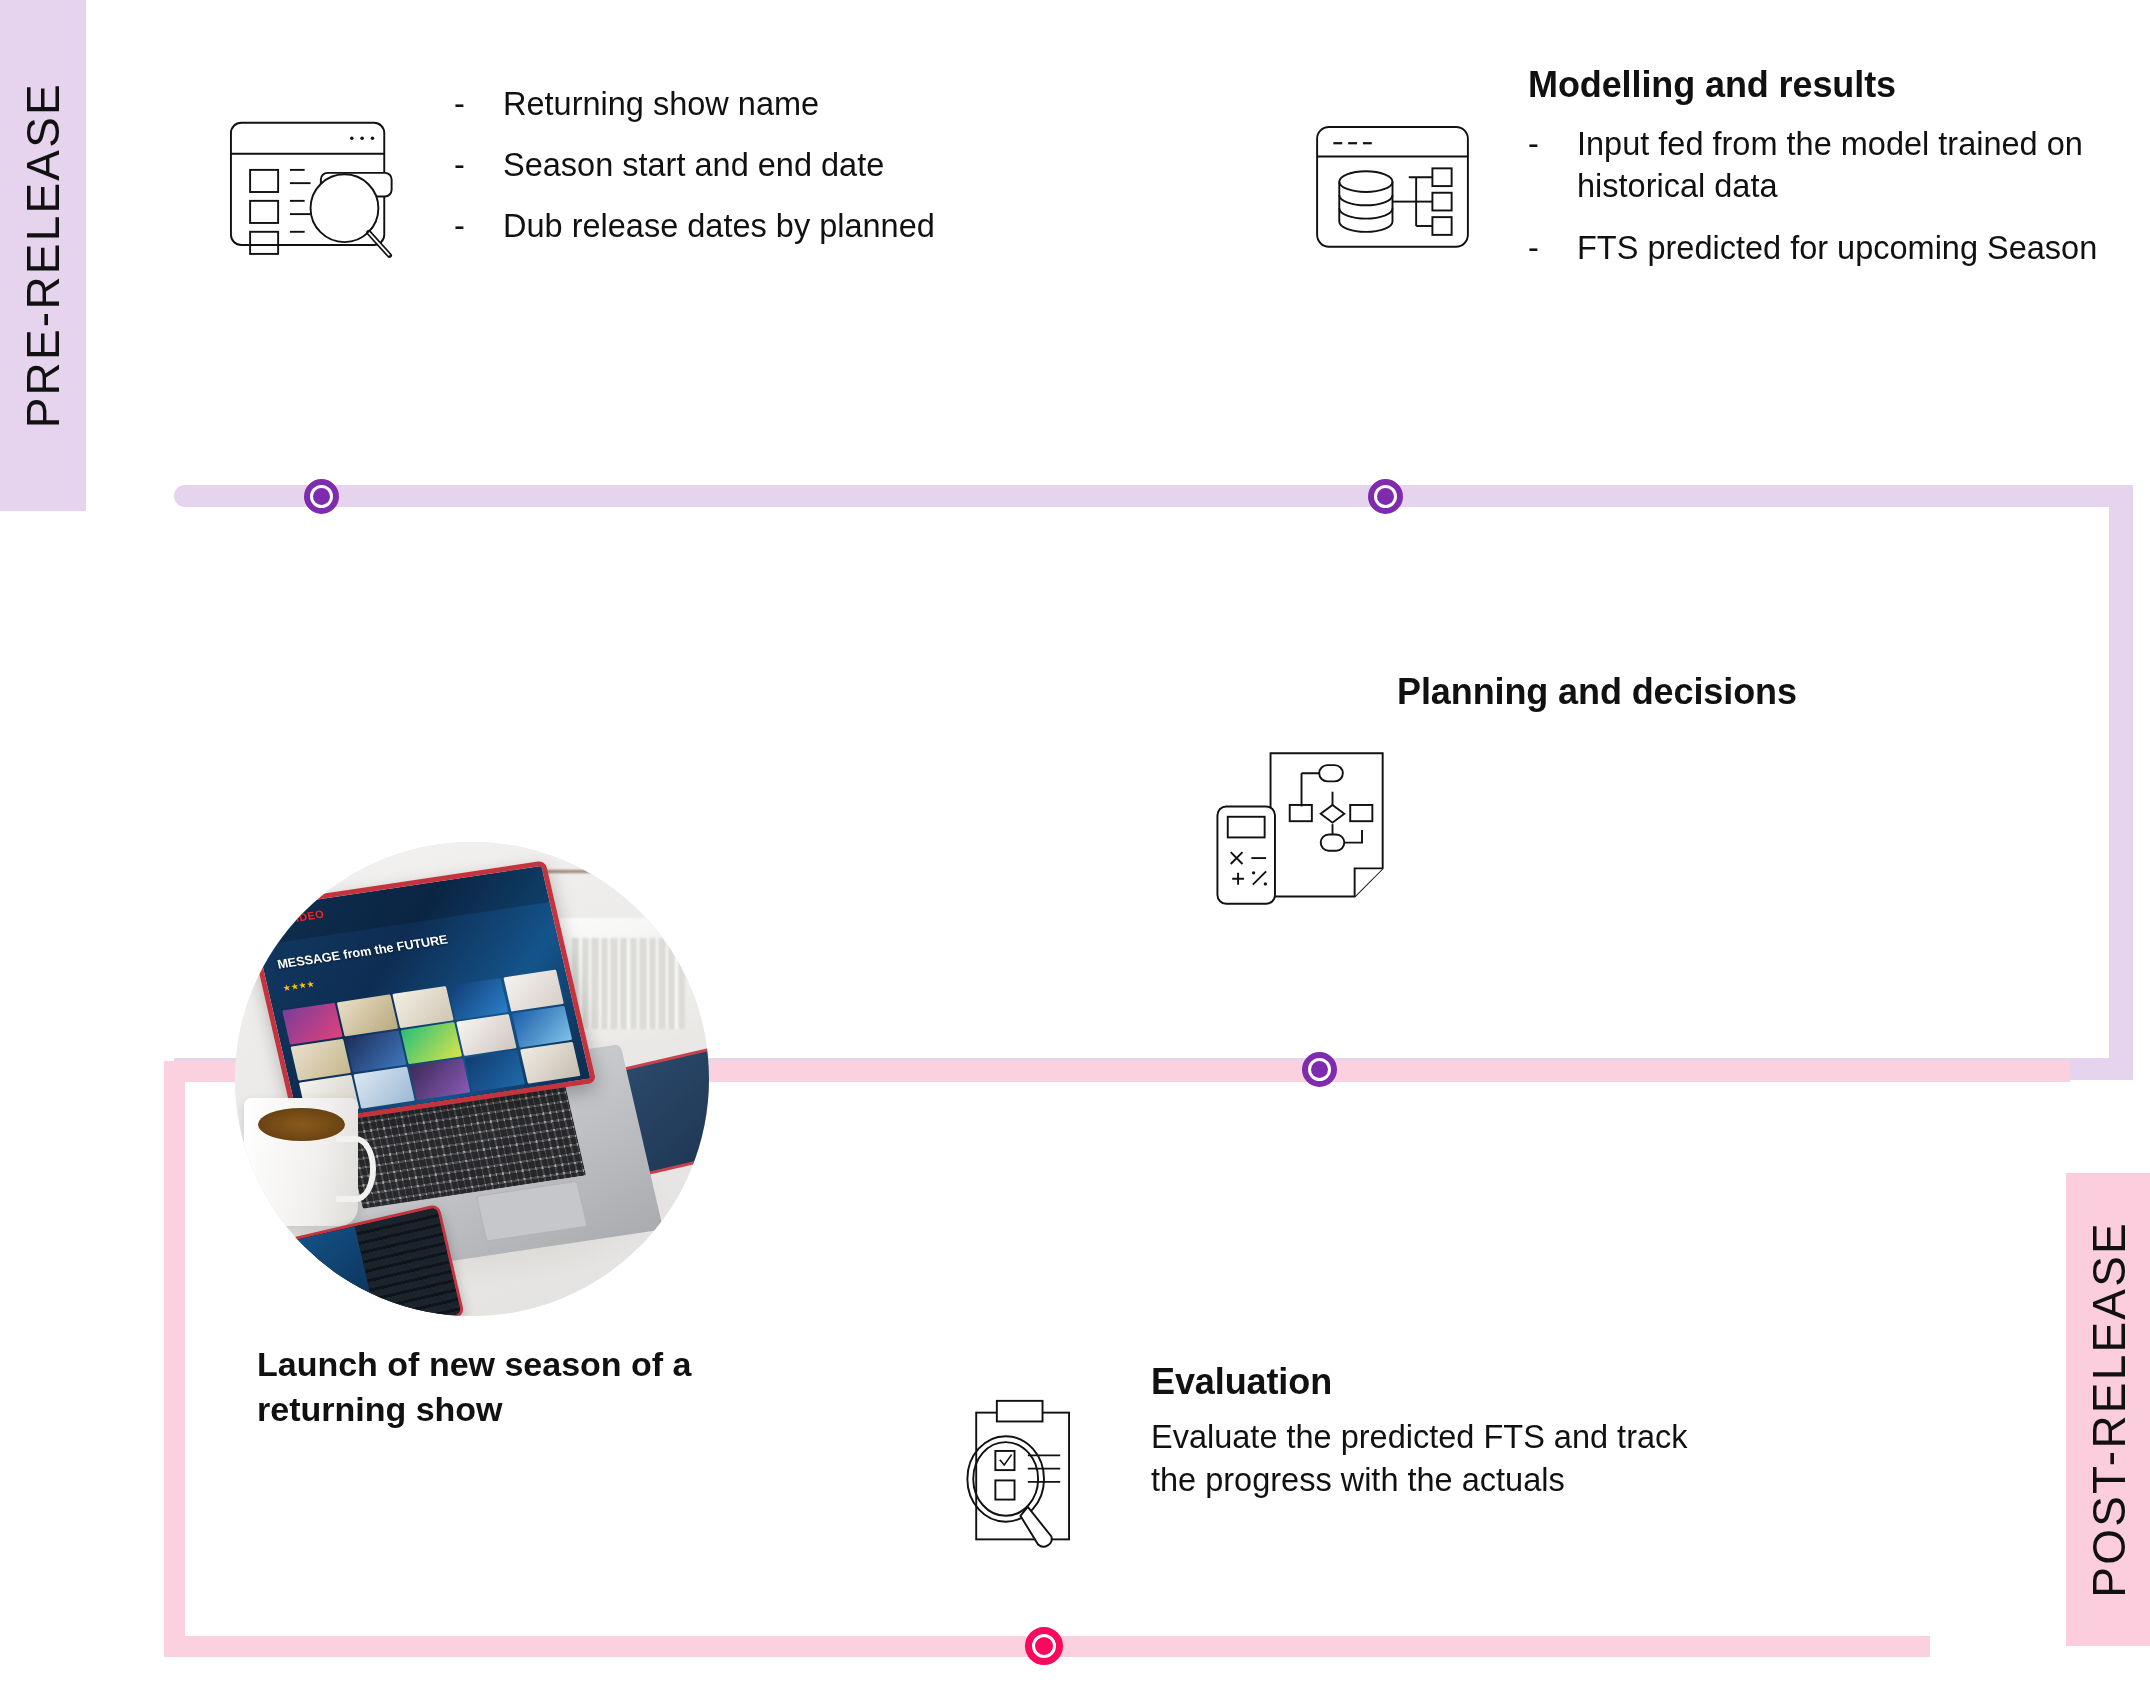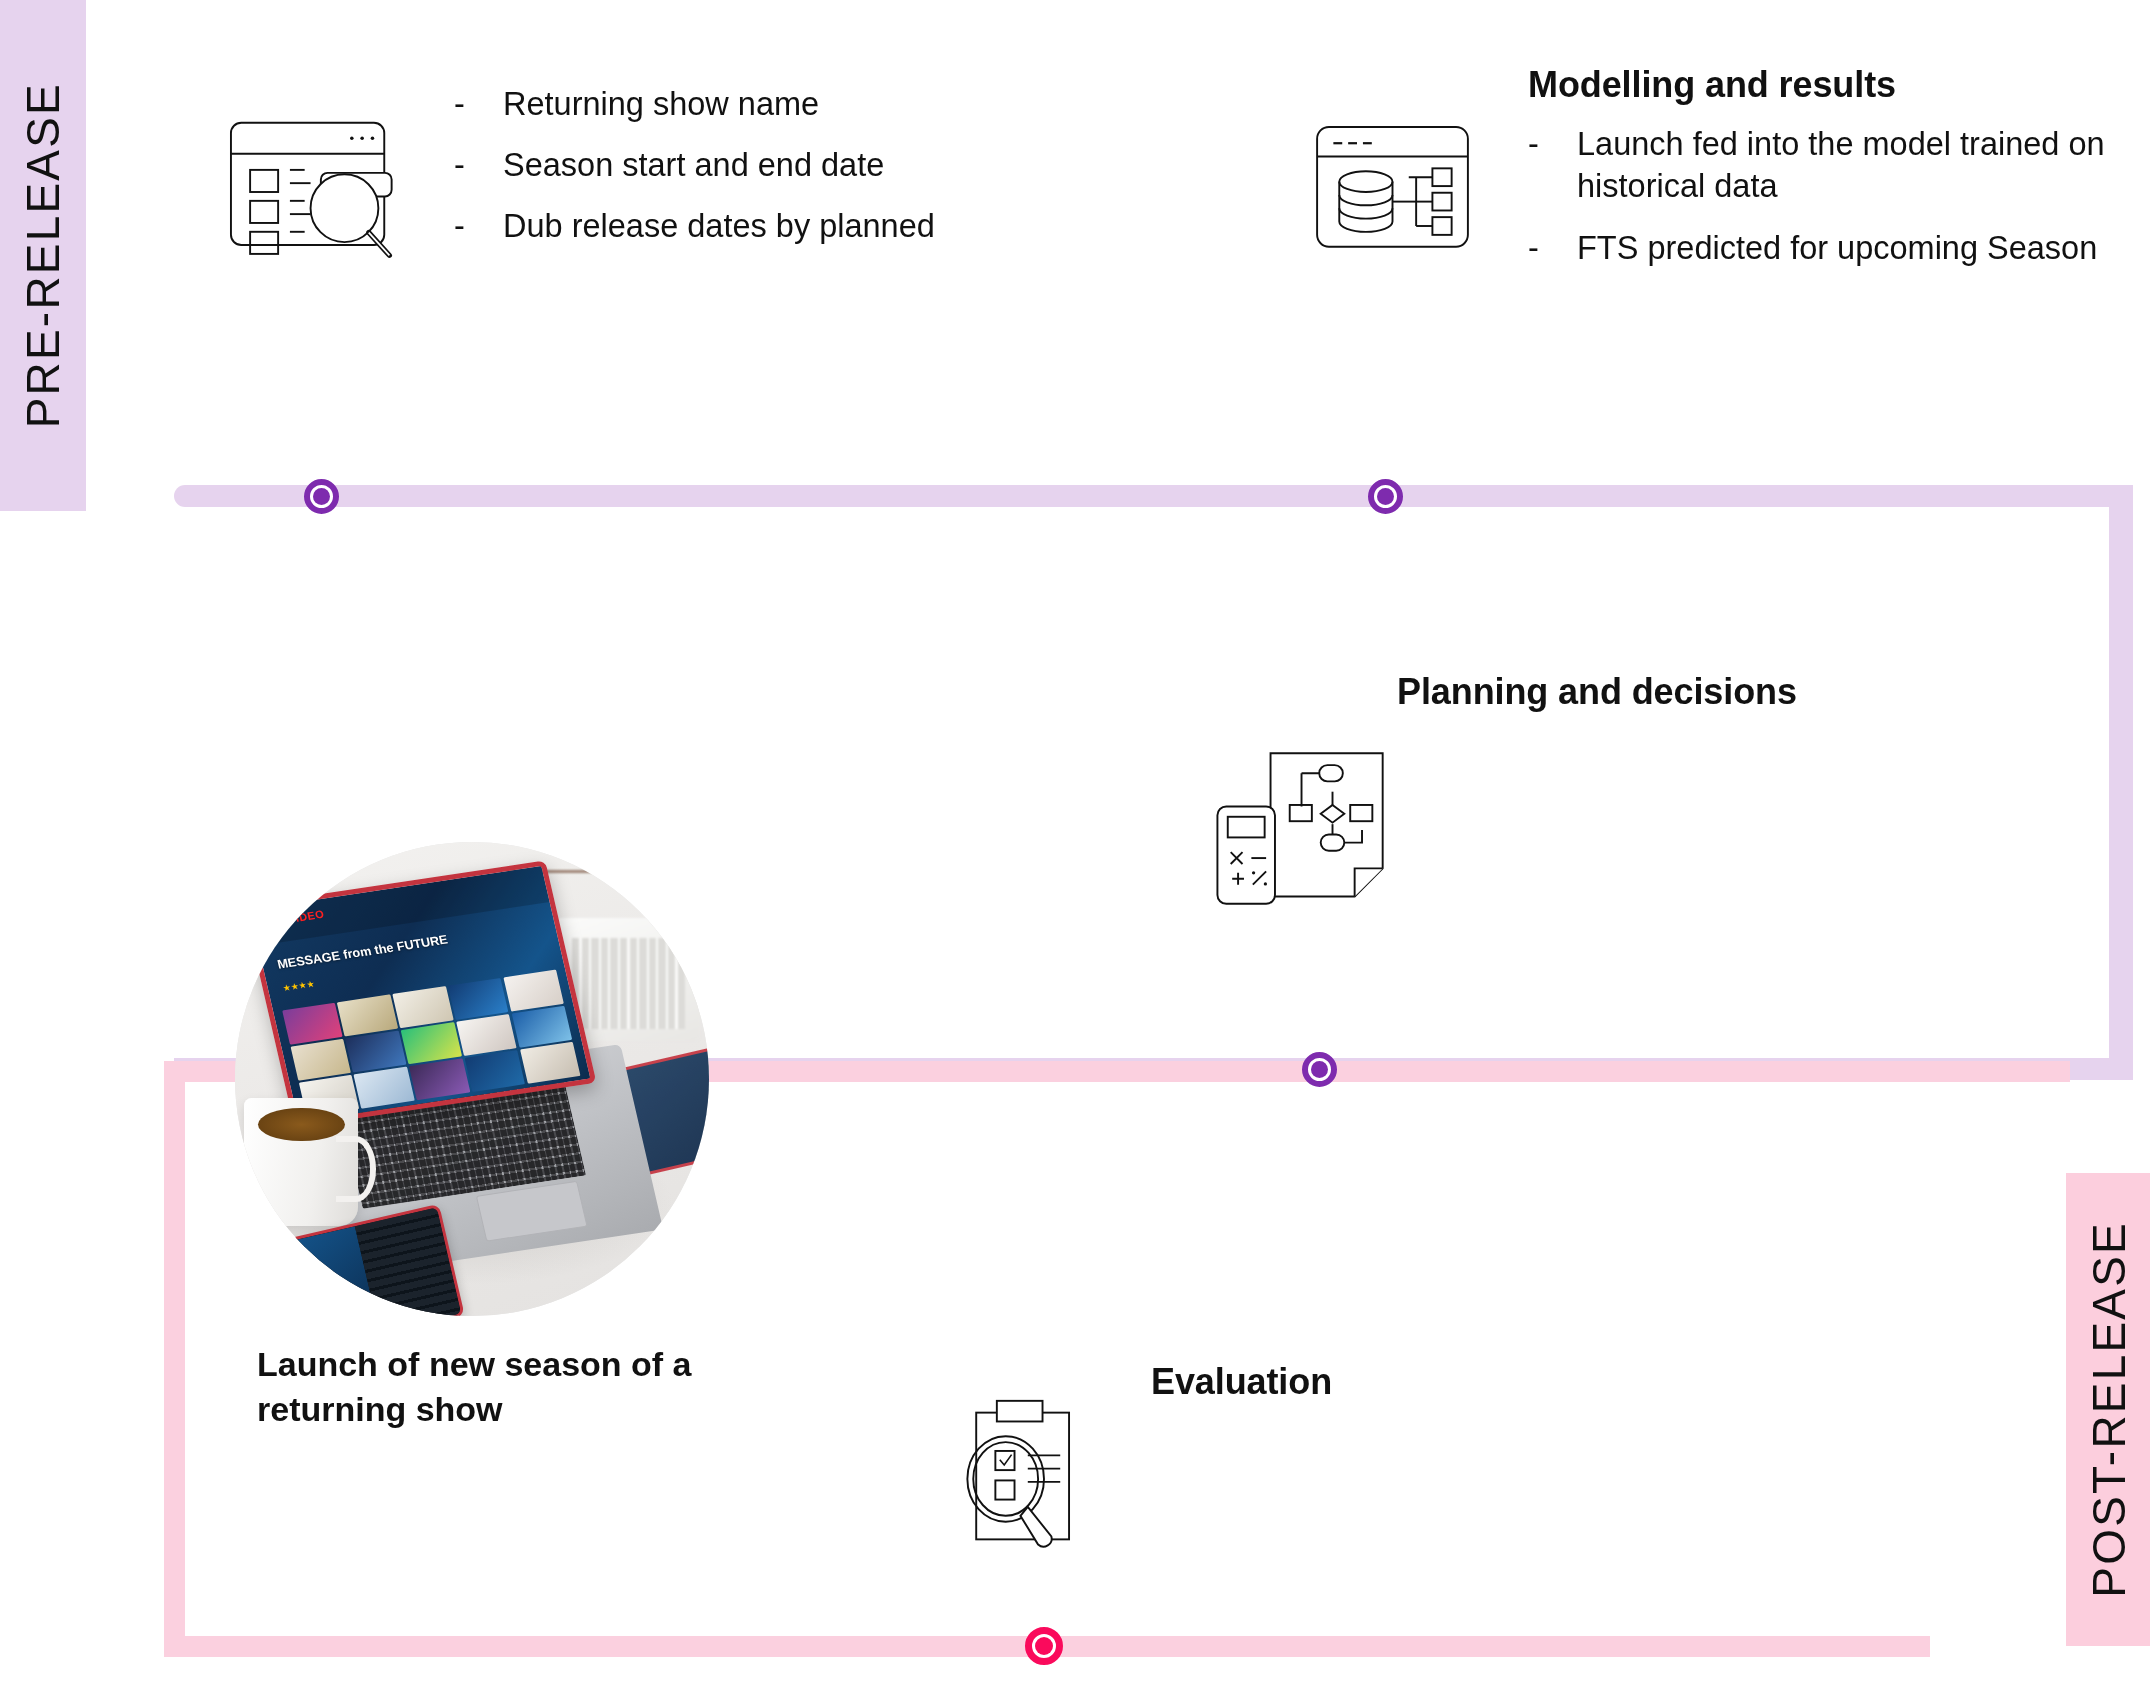--- a/index.html
+++ b/index.html
@@ -342,21 +342,21 @@
       <rect x="160" y="93" width="26" height="24"></rect>
       <rect x="160" y="126" width="26" height="24"></rect>
     </svg>
   </div>
 
   <div class="block" id="block-modelling" style="left:1528px; top:65px; width:606px;">
     <h2>Modelling and results</h2>
     <ul class="bullets">
       <li>
         <span class="dash">-</span>
-        <span class="txt">Launch fed into the model trained on historical data</span>
+        <span class="txt">Input fed from the model trained on historical data</span>
       </li>
       <li>
         <span class="dash">-</span>
         <span class="txt">FTS predicted for upcoming Season</span>
       </li>
     </ul>
   </div>
 
   <div class="icon" style="left:1210px; top:743px;">
     <svg width="186" height="180" viewBox="0 0 252 244" fill="none" stroke="#111" stroke-width="2.6">
@@ -397,20 +397,21 @@
       <line x1="92" y1="98" x2="136" y2="98"></line>
       <line x1="92" y1="116" x2="136" y2="116"></line>
       <ellipse cx="62" cy="112" rx="52" ry="58" fill="none"></ellipse>
       <ellipse cx="62" cy="112" rx="44" ry="50" fill="none"></ellipse>
       <path d="M92 150 L124 190 a11 11 0 0 1 -18 11 L82 162 Z" fill="#fff"></path>
     </svg>
   </div>
 
   <div class="block" id="block-evaluation" style="left:1151px; top:1362px; width:561px;">
     <h2>Evaluation</h2>
+    <p class="para">Evaluate the predicted FTS and track the progress with the actuals</p>
   </div>
 
   <div id="photo">
     <div class="scene">
       <div class="ph-desk"></div>
       <div class="ph-shadow"></div>
 
       <div class="calc">
         <div class="cgrid"></div>
       </div>

